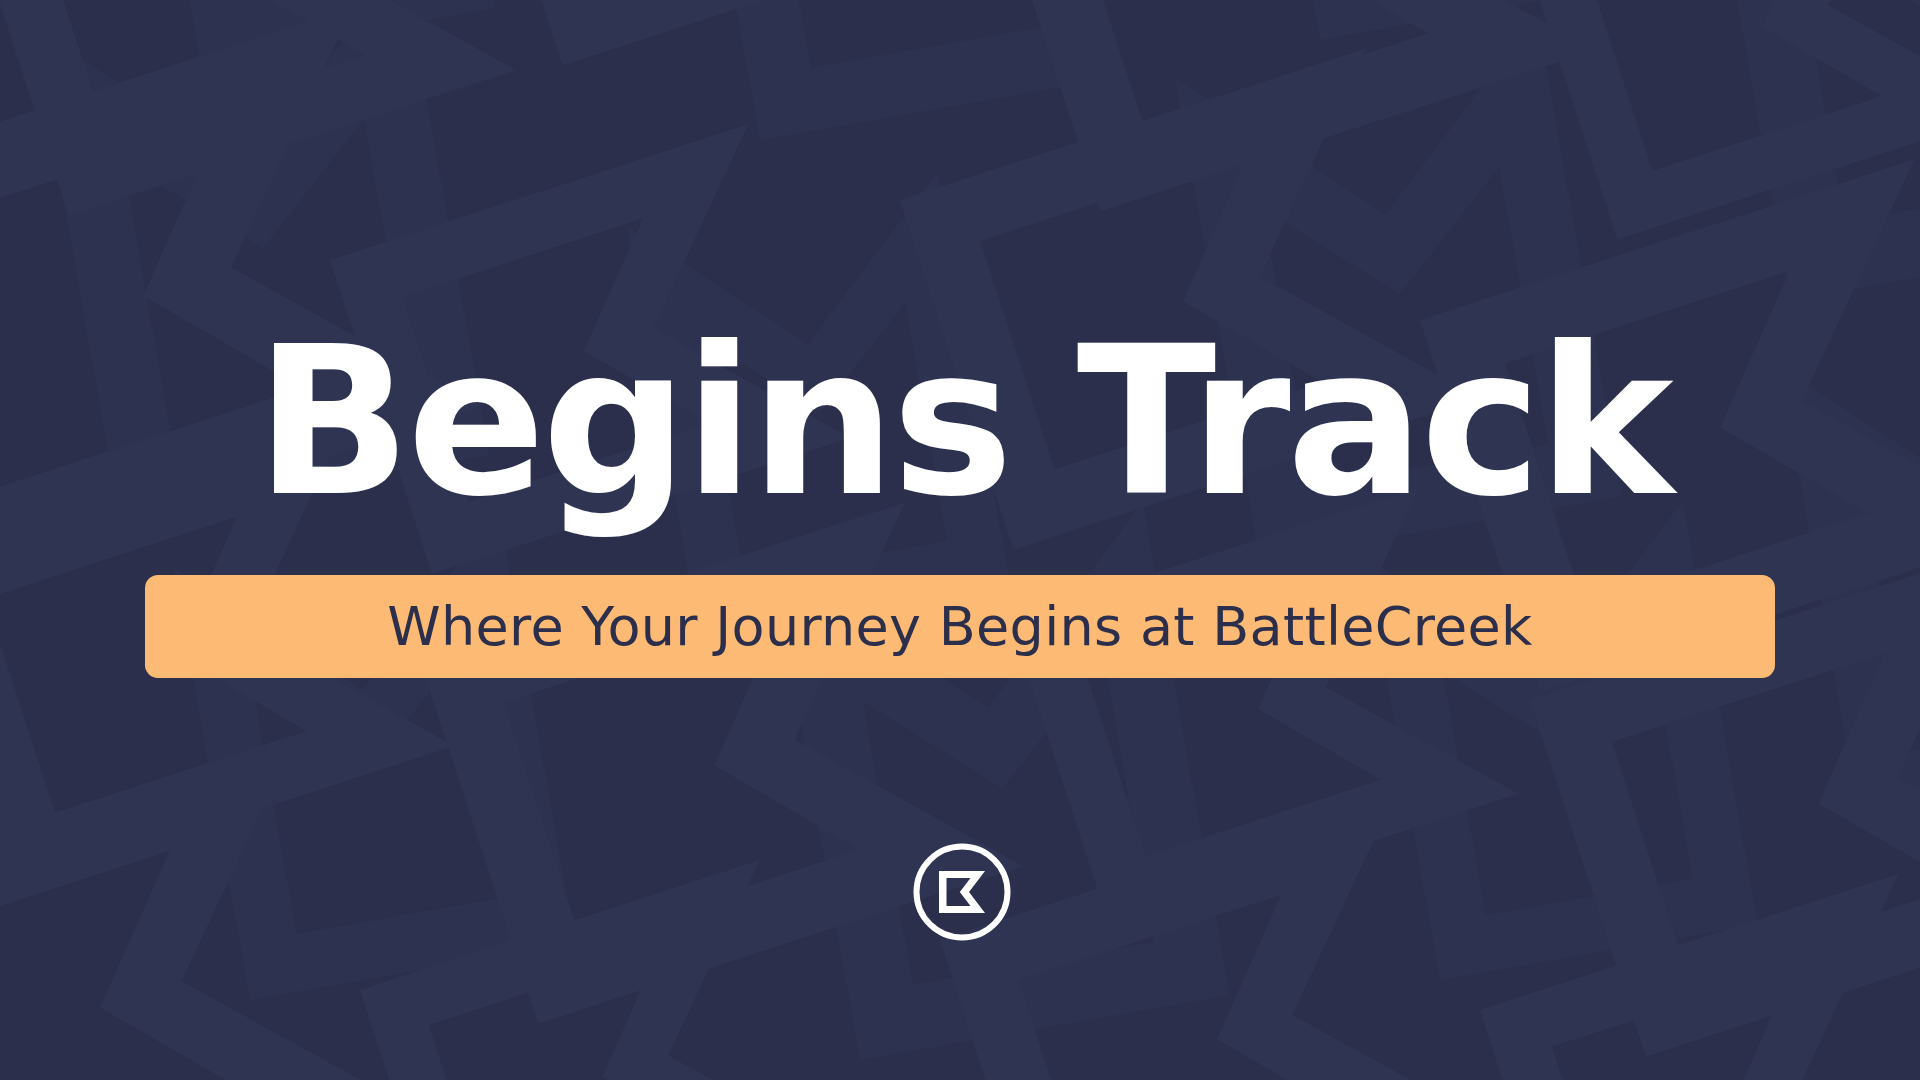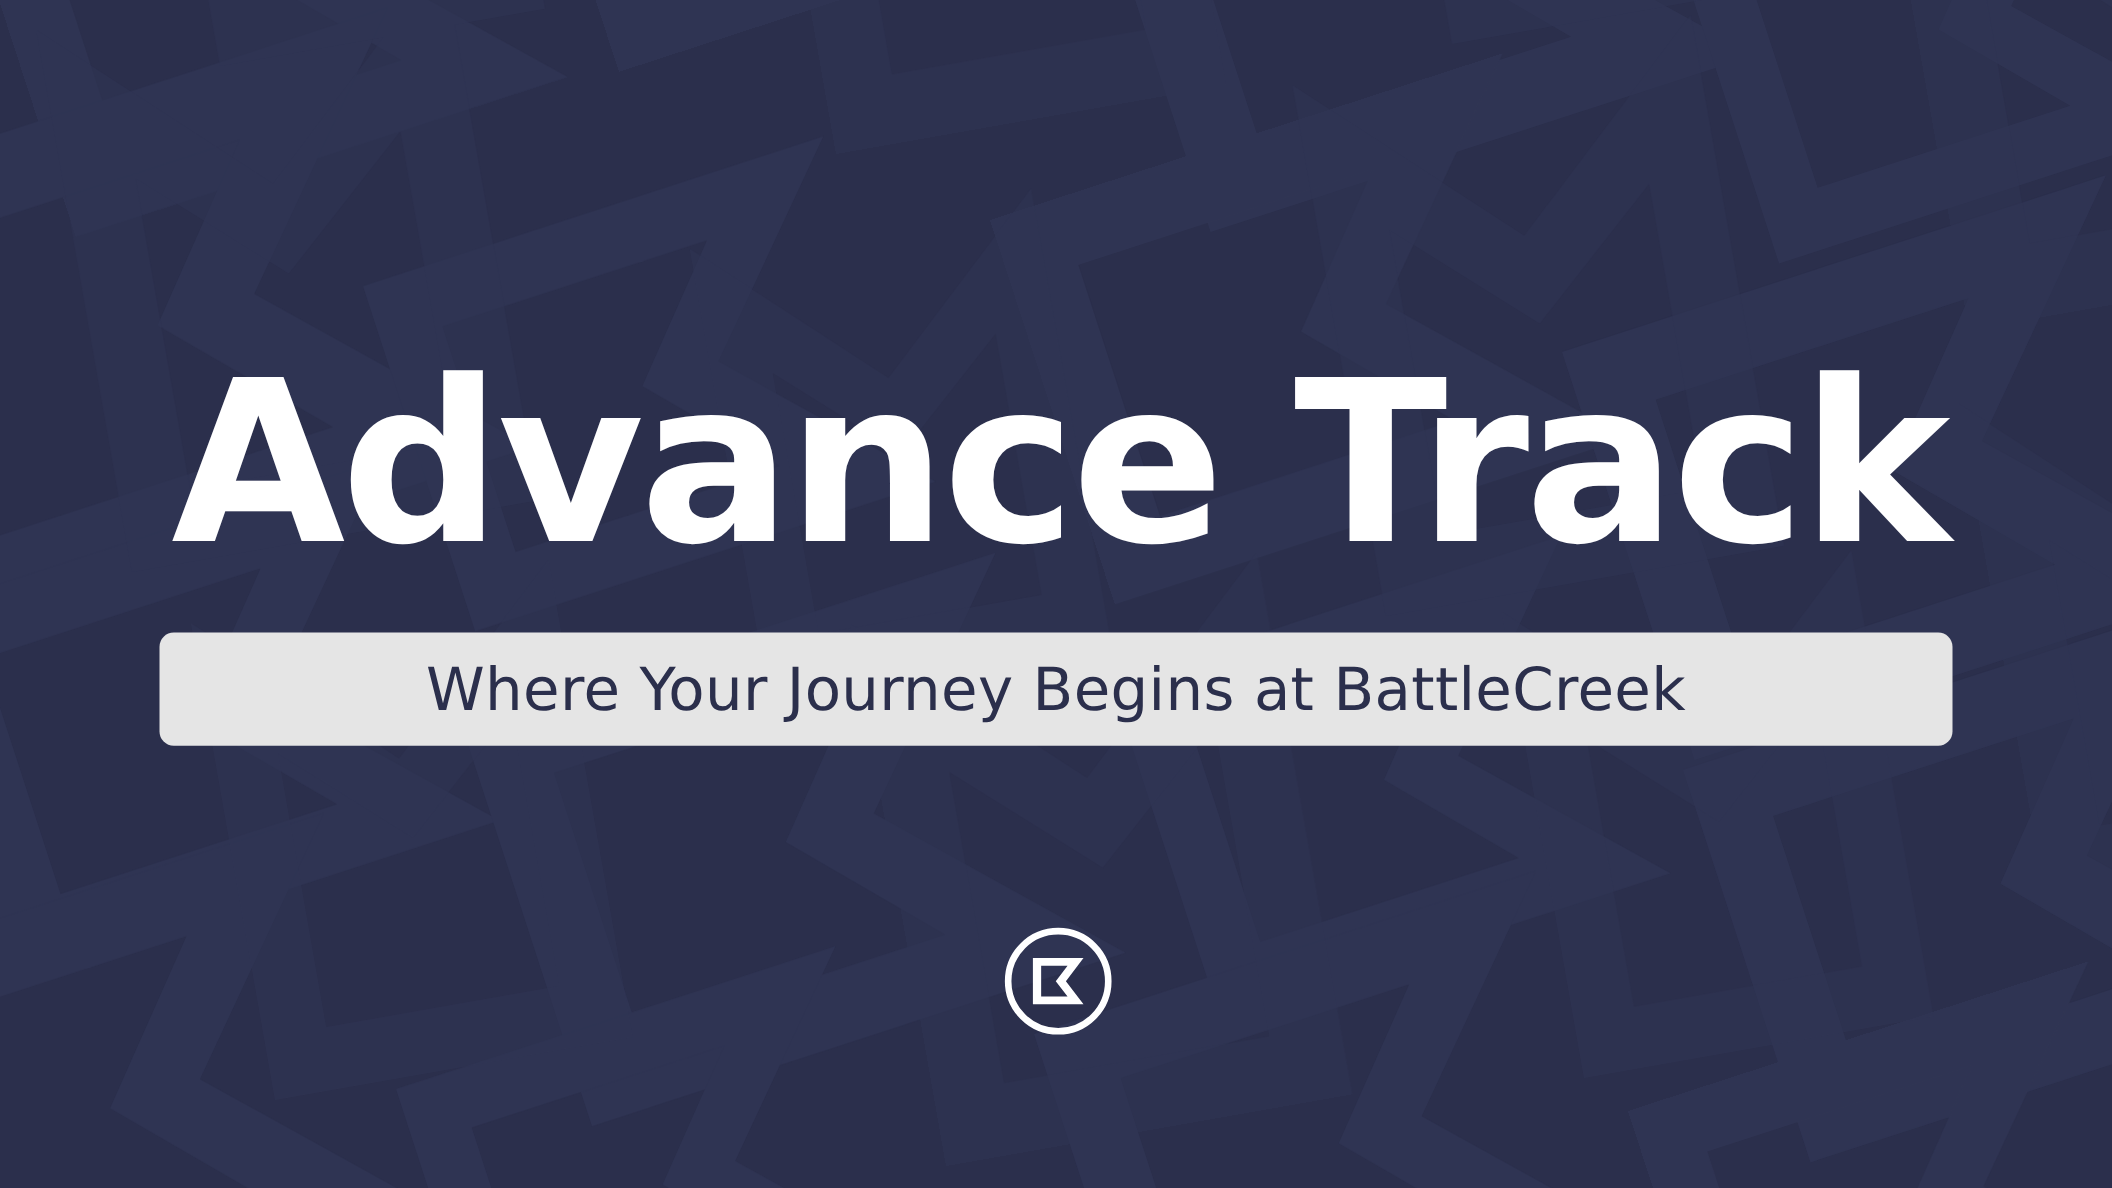--- a/index.html
+++ b/index.html
@@ -55,21 +55,21 @@
     color:#ffffff;
     white-space:nowrap;
   }
 
   #subtitle-banner {
     position:absolute;
     left:145px;
     top:575px;
     width:1630px;
     height:103px;
-    background:#e5e5e5;
+    background:#fdba74;
     border-radius:13px;
     display:flex;
     align-items:center;
     justify-content:center;
   }
 
   #subtitle-text {
     font-family:"DejaVu Sans", sans-serif;
     font-weight:normal;
     font-size:54px;
@@ -136,21 +136,21 @@
     <use href="#pennant" transform="translate(1860,820) rotate(-100) scale(2.3)"></use>
     <use href="#pennant" transform="translate(250,1000) rotate(-100) scale(2.2)"></use>
     <use href="#pennant" transform="translate(860,1060) rotate(-100) scale(2.5)"></use>
     <use href="#pennant" transform="translate(1440,980) rotate(-100) scale(2.15)"></use>
   </g>
 </svg>
 
 <main id="slide">
 
   <div id="title-block">
-    <h1 id="page-title" style="font-size: 204.5px;">Advance Track</h1>
+    <h1 id="page-title" style="font-size: 204.5px;">Begins Track</h1>
   </div>
 
   <div id="subtitle-banner">
     <span id="subtitle-text">Where Your Journey Begins at BattleCreek</span>
   </div>
 
   <div id="brand-logo">
     <svg viewBox="0 0 106 106">
       <circle cx="53" cy="53" r="45.5" fill="none" stroke="#ffffff" stroke-width="6"></circle>
       <path d="M30 32 H76 L60 53 L76 74 H30 Z

